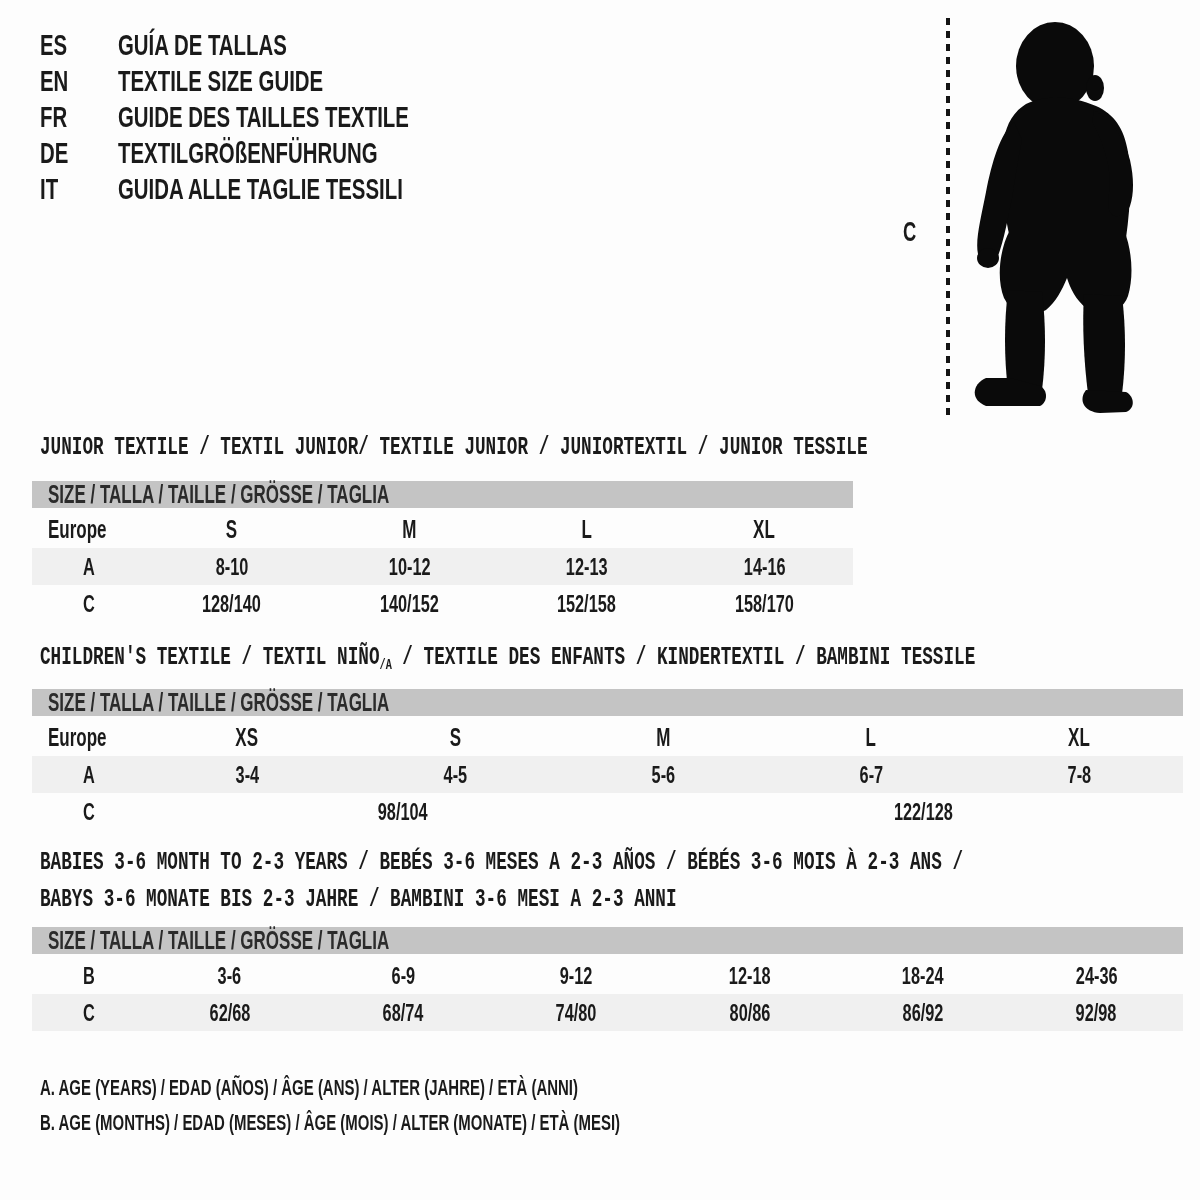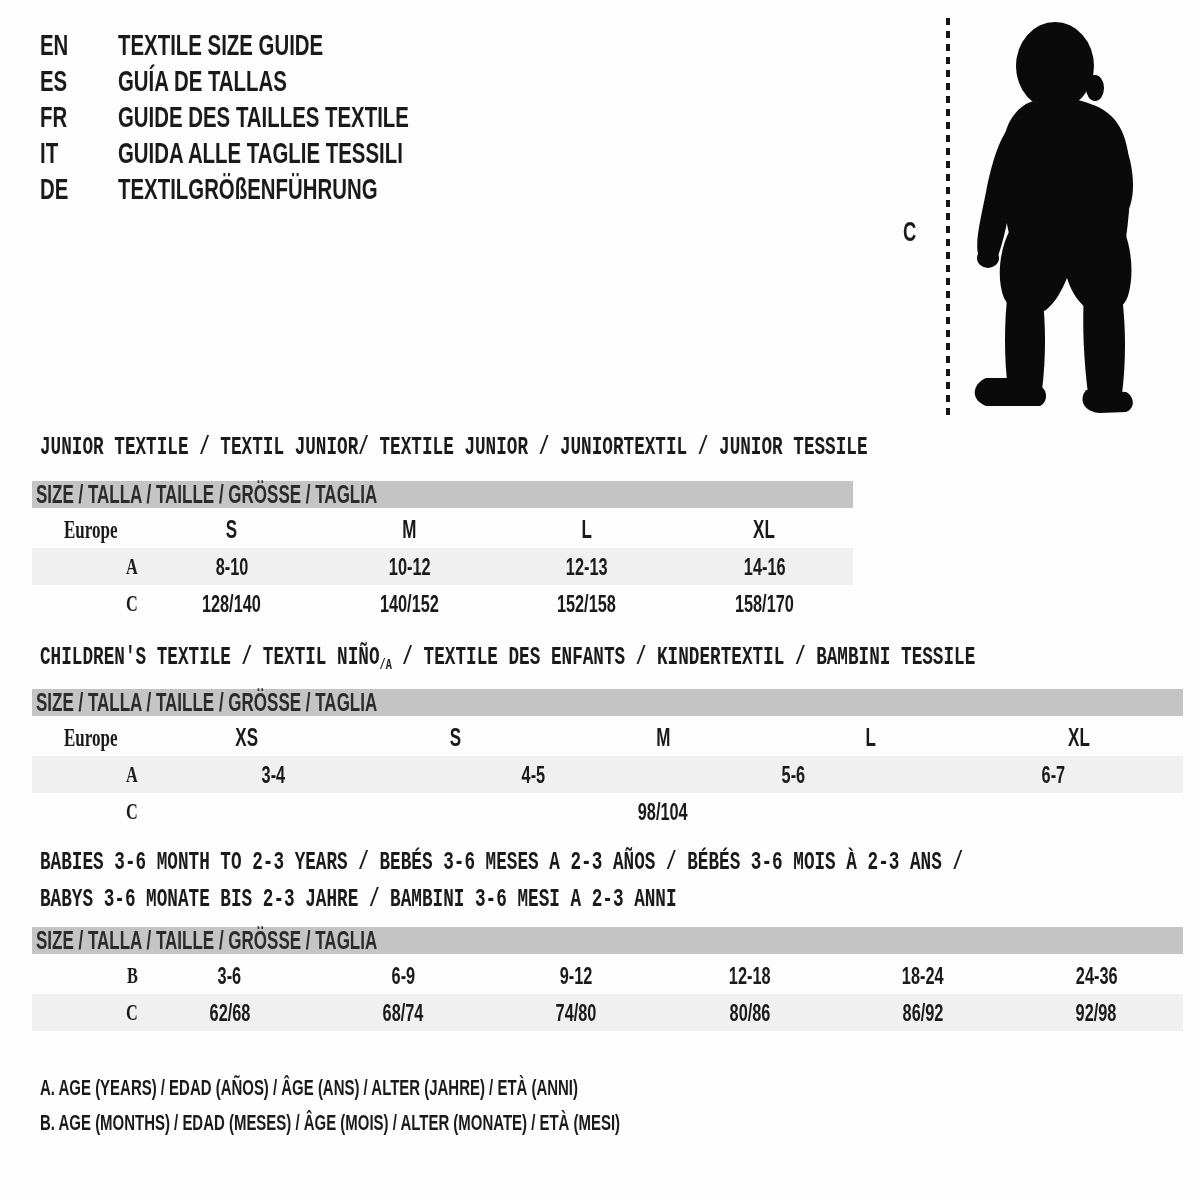--- a/index.html
+++ b/index.html
@@ -34,59 +34,59 @@
   .t3-title2{top:884px;}
   .sub{font-size:15px;position:relative;top:5px;}
 
   
   .tbl{position:absolute;left:32px;}
   .tbl1{top:481px;width:821px;}
   .tbl2{top:689px;width:1151px;}
   .tbl3{top:927px;width:1151px;}
   .hdr{
     height:27px;line-height:27px;background:#c4c4c4;color:#2b2b2b;
-    padding-left:4px;font-size:25px;margin-bottom:3px;
+    padding-left:16px;font-size:25px;margin-bottom:3px;
   }
   .row{display:flex;height:37px;align-items:center;font-size:24px;}
   .row.head-row{font-size:25px;}
   .cell{flex:1;text-align:center;}
   .cell .cx{transform-origin:50% 50%;}
-  .cell.lbl{flex:0 0 103px;text-align:right;padding-left:8px;font-family:Liberation Serif, serif;}
+  .cell.lbl{flex:0 0 103px;text-align:center;padding-left:8px;}
   .cell.lbl .cx{transform-origin:0 50%;}
   .shade{background:#f0f0f0;}
 
   
   .legend{position:absolute;left:40px;top:1070px;}
   .legend-line{height:35px;display:flex;align-items:center;font-size:22px;}
 </style>
 </head>
 <body>
 
 <div class="page">
 
   <div class="lang-list">
     <div class="lang-row">
+      <span class="lang-code-cell"><span class="cx">ES</span></span>
+      <span class="cx">GUÍA DE TALLAS</span>
+    </div>
+    <div class="lang-row">
       <span class="lang-code-cell"><span class="cx">EN</span></span>
       <span class="cx">TEXTILE SIZE GUIDE</span>
     </div>
     <div class="lang-row">
-      <span class="lang-code-cell"><span class="cx">ES</span></span>
-      <span class="cx">GUÍA DE TALLAS</span>
-    </div>
-    <div class="lang-row">
       <span class="lang-code-cell"><span class="cx">FR</span></span>
       <span class="cx">GUIDE DES TAILLES TEXTILE</span>
     </div>
     <div class="lang-row">
+      <span class="lang-code-cell"><span class="cx">DE</span></span>
+      <span class="cx">TEXTILGRÖßENFÜHRUNG</span>
+    </div>
+    <div class="lang-row">
       <span class="lang-code-cell"><span class="cx">IT</span></span>
       <span class="cx">GUIDA ALLE TAGLIE TESSILI</span>
-    </div>
-    <div class="lang-row">
-      <span class="lang-code-cell"><span class="cx">DE</span></span>
-      <span class="cx">TEXTILGRÖßENFÜHRUNG</span>
     </div>
   </div>
 
   <div class="dash-line"></div>
   <div class="fig-c"><span class="cx">C</span></div>
   <svg class="baby-svg" viewBox="0 0 180 398" aria-hidden="true">
     <g fill="#0a0a0a">
       <ellipse cx="93" cy="46" rx="39" ry="44"></ellipse>
       <ellipse cx="133" cy="68" rx="9" ry="13"></ellipse>
       <path d="M64,84 C48,94 42,110 40,132 C38,162 42,192 48,218 L164,218 C168,190 170,158 166,132 C162,108 152,94 134,86 C112,76 84,74 64,84 Z"></path>
@@ -143,24 +143,26 @@
       <div class="cell"><span class="cx ctr">M</span></div>
       <div class="cell"><span class="cx ctr">L</span></div>
       <div class="cell"><span class="cx ctr">XL</span></div>
     </div>
     <div class="row shade">
       <div class="cell lbl"><span class="cx">A</span></div>
       <div class="cell"><span class="cx ctr">3-4</span></div>
       <div class="cell"><span class="cx ctr">4-5</span></div>
       <div class="cell"><span class="cx ctr">5-6</span></div>
       <div class="cell"><span class="cx ctr">6-7</span></div>
+      <div class="cell"><span class="cx ctr">7-8</span></div>
     </div>
     <div class="row">
       <div class="cell lbl"><span class="cx">C</span></div>
       <div class="cell"><span class="cx ctr">98/104</span></div>
+      <div class="cell"><span class="cx ctr">122/128</span></div>
     </div>
   </div>
 
   <div class="tbl-title t3-title1">
     <span class="cx">BABIES 3-6 MONTH TO 2-3 YEARS / BEBÉS 3-6 MESES A 2-3 AÑOS / BÉBÉS 3-6 MOIS À 2-3 ANS /</span>
   </div>
   <div class="tbl-title t3-title2">
     <span class="cx">BABYS 3-6 MONATE BIS 2-3 JAHRE / BAMBINI 3-6 MESI A 2-3 ANNI</span>
   </div>
   <div class="tbl tbl3">

